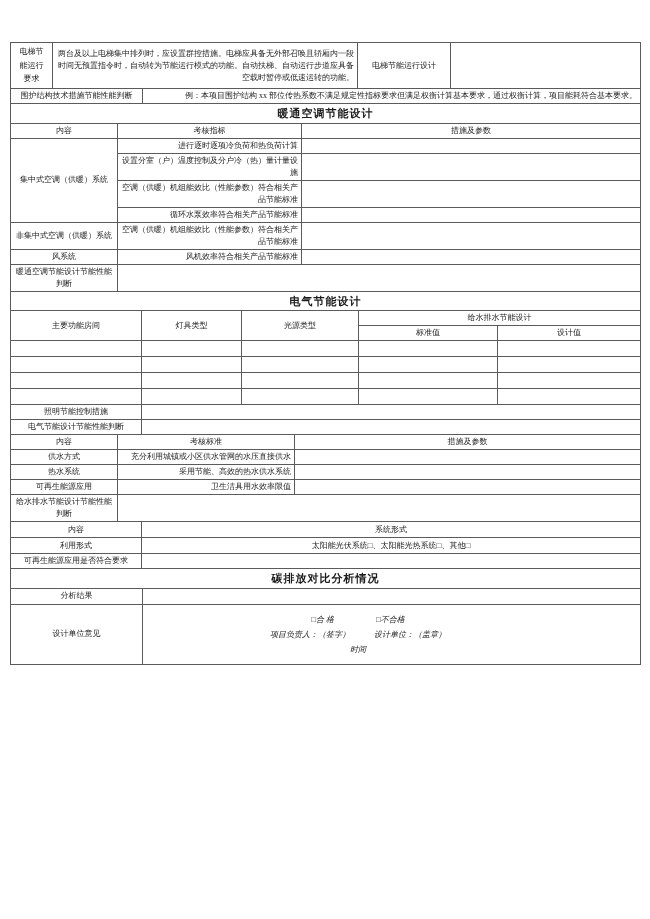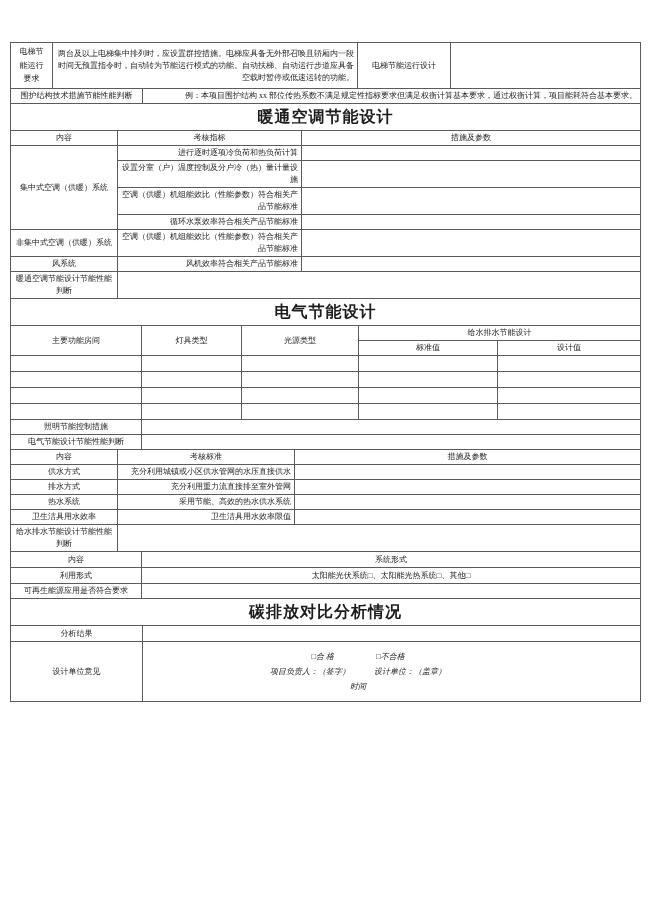--- a/index.html
+++ b/index.html
@@ -16,21 +16,21 @@
   table { border-collapse:collapse; table-layout:fixed; width:630px; }
   .doc table + table { margin-top:-1px; }
   td {
     border:1px solid var(--border);
     font-size:8px; line-height:1.5;
     padding:1px 3px;
     text-align:center; vertical-align:middle;
     overflow:hidden; word-break:break-all;
   }
   td.left { text-align:right; }
-  tr.sec td { font-size:16px; font-weight:bold; height:18px; letter-spacing:1px; }
+  tr.sec td { font-size:11px; font-weight:bold; height:18px; letter-spacing:1px; }
   tr.r-elevator td { height:46px; }
   tr.r-envelope td { height:14px; }
   tr.r13 td { height:13px; }
   tr.r14 td { height:14px; }
   tr.r16 td { height:16px; }
   tr.r25 td { height:25px; }
   tr.r-lpd-top td { height:11px; }
   tr.r-lpd-sub td { height:12px; }
   tr.r-opinion td { height:60px; }
   .prewrap { white-space:pre-line; line-height:1.7; }
@@ -197,31 +197,26 @@
       <td>内容</td>
       <td>考核标准</td>
       <td>措施及参数</td>
     </tr>
     <tr class="r13">
       <td>供水方式</td>
       <td class="left">充分利用城镇或小区供水管网的水压直接供水</td>
       <td></td>
     </tr>
     <tr class="r13">
-      <td>排水方式</td>
-      <td class="left">充分利用重力流直接排至室外管网</td>
-      <td></td>
-    </tr>
-    <tr class="r13">
       <td>热水系统</td>
       <td class="left">采用节能、高效的热水供水系统</td>
       <td></td>
     </tr>
     <tr class="r13">
-      <td>卫生洁具用水效率</td>
+      <td>可再生能源应用</td>
       <td class="left">卫生洁具用水效率限值</td>
       <td></td>
     </tr>
     <tr class="r13">
       <td>给水排水节能设计节能性能判断</td>
       <td colspan="2"></td>
     </tr>
   </tbody>
     </table>
 

